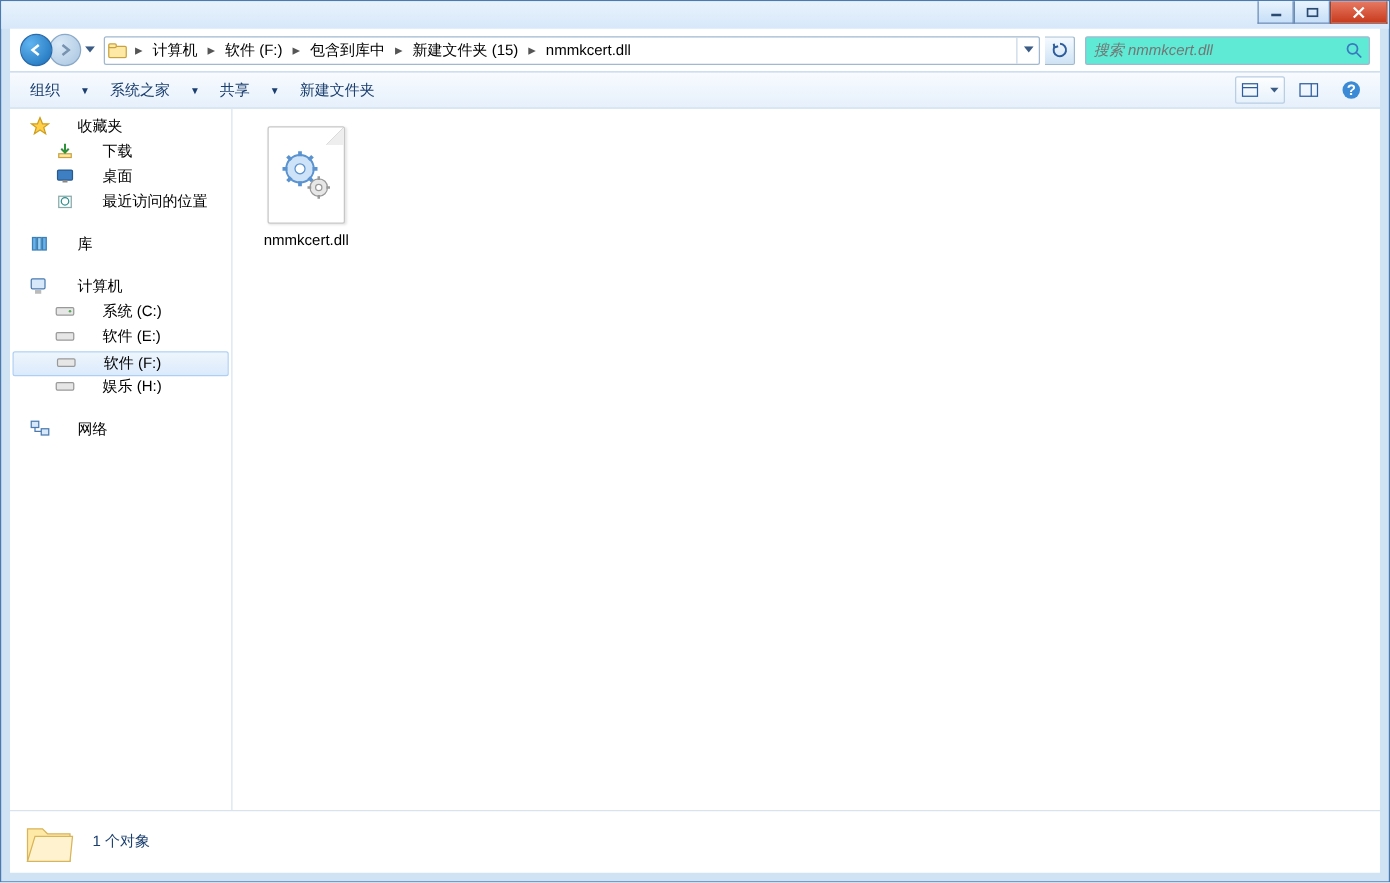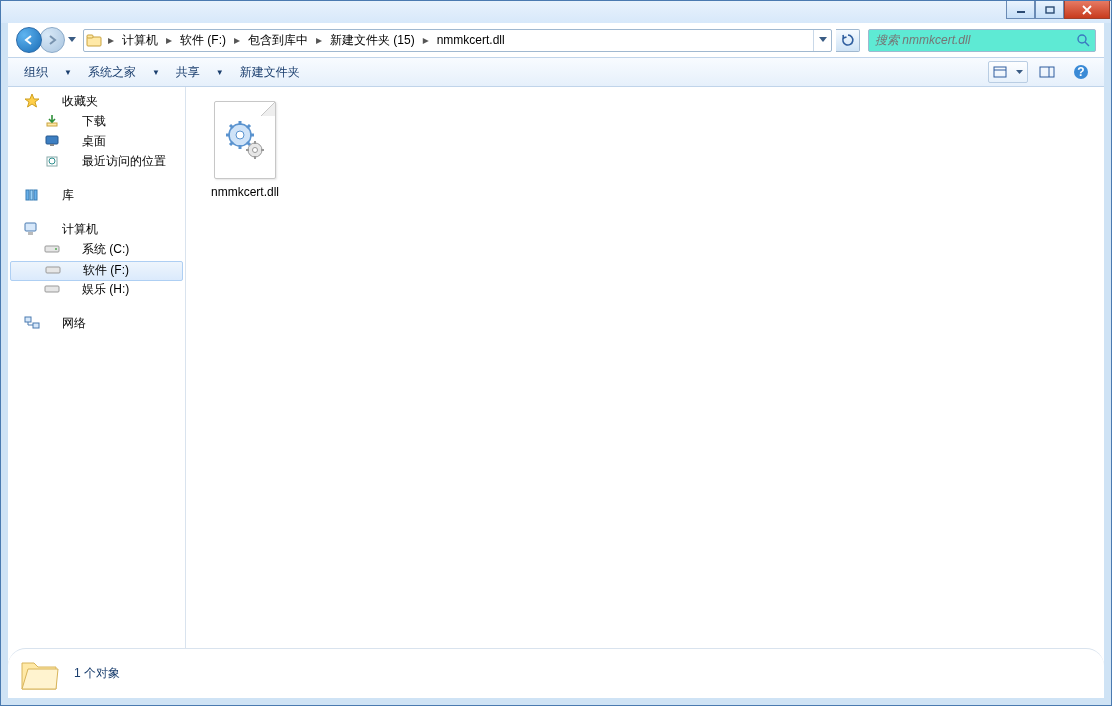--- a/index.html
+++ b/index.html
@@ -49,21 +49,21 @@
 .tree-icon { width:16px; height:16px; display:flex; align-items:center; justify-content:center; }
 .tree-label { color:#000; }
 
 .content { flex:1; padding:14px; display:flex; flex-wrap:wrap; align-content:flex-start; }
 .file { width:90px; display:flex; flex-direction:column; align-items:center; gap:6px; cursor:default; }
 .file-icon { width:62px; height:78px; background:#fff; border:1px solid #c7c7c7; border-radius:2px; position:relative; box-shadow:1px 1px 2px rgba(0,0,0,.1); }
 .file-icon::before { content:""; position:absolute; top:0; right:0; width:14px; height:14px; background:linear-gradient(135deg,transparent 48%,#c7c7c7 50%,#eee 52%); }
 .gear { position:absolute; left:50%; top:50%; transform:translate(-50%,-50%); }
 .file-name { color:#000; text-align:center; }
 
-.status { height:50px; border-top:1px solid #d9e3ee; display:flex; align-items:center; padding:0 10px; gap:14px; margin:0 7px 7px; background:#fff;border-radius:18px; }
+.status { height:50px; border-top:1px solid #d9e3ee; display:flex; align-items:center; padding:0 10px; gap:14px; margin:0 7px 7px; background:#fff; }
 .status-icon { width:42px; height:42px; }
 .status-text { color:#1a3e6e; }
 
 
 .ic-star svg,.ic-down svg,.ic-desk svg,.ic-rec svg,.ic-lib svg,.ic-comp svg,.ic-drv svg,.ic-net svg,.ic-folder svg { display:block; }
 </style>
 </head>
 <body>
 
 <div class="window">
@@ -266,20 +266,28 @@
           <span class="tree-label">计算机</span>
         </div>
         <div class="tree-item">
             <span class="tree-icon ic-drv">
               <svg width="16" height="12">
                 <rect x="1" y="3" width="14" height="6" rx="1" fill="#e6e6e6" stroke="#999"></rect>
                 <circle cx="12" cy="6" r="1" fill="#5a5"></circle>
               </svg>
             </span>
             <span class="tree-label">系统 (C:)</span>
+          </div>
+        <div class="tree-item">
+            <span class="tree-icon ic-drv">
+              <svg width="16" height="12">
+                <rect x="1" y="3" width="14" height="6" rx="1" fill="#e6e6e6" stroke="#999"></rect>
+              </svg>
+            </span>
+            <span class="tree-label">软件 (E:)</span>
           </div>
         <div class="tree-item selected">
             <span class="tree-icon ic-drv">
               <svg width="16" height="12">
                 <rect x="1" y="3" width="14" height="6" rx="1" fill="#e6e6e6" stroke="#999"></rect>
               </svg>
             </span>
             <span class="tree-label">软件 (F:)</span>
           </div>
         <div class="tree-item">

